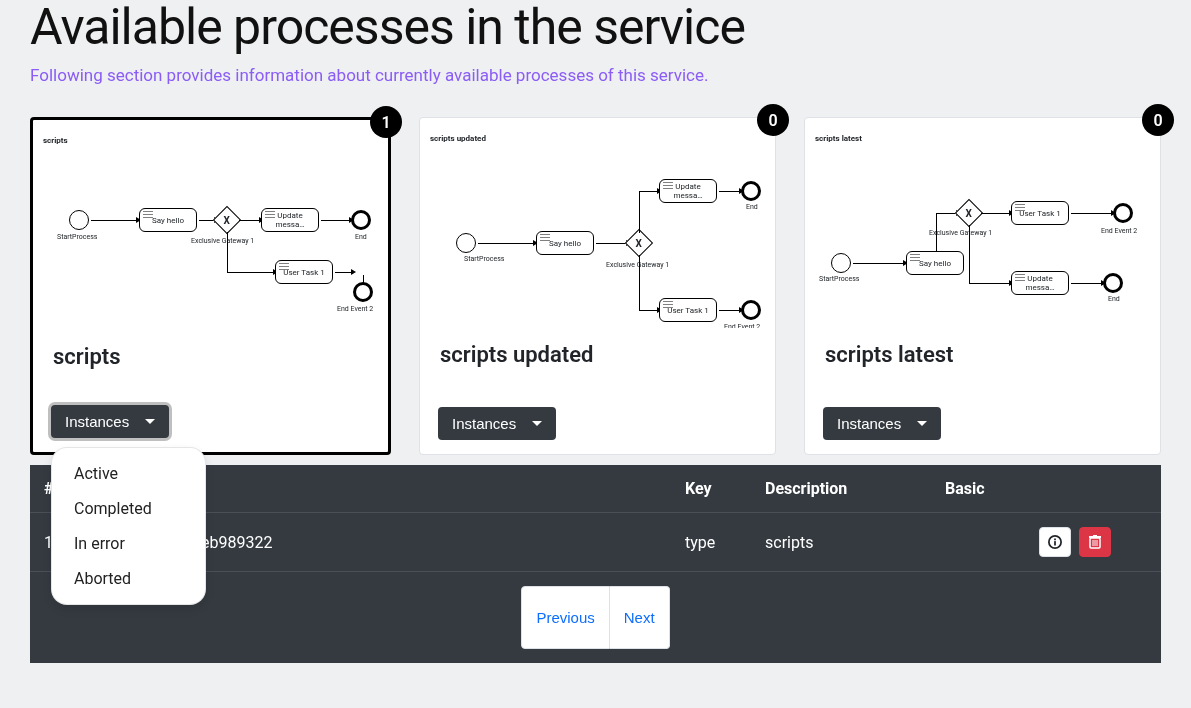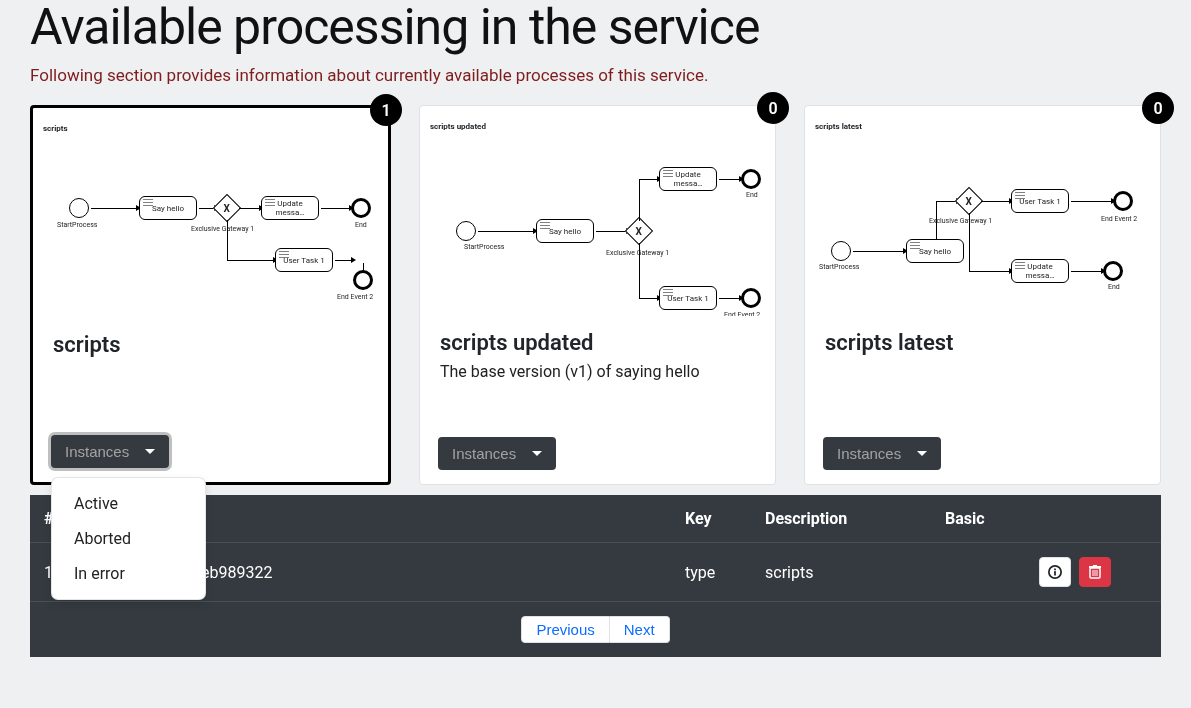--- a/index.html
+++ b/index.html
@@ -12,22 +12,22 @@
     h1 {
       font-size: 50px;
       font-weight: 400;
       letter-spacing: -1px;
       color: #111;
       margin-bottom: 10px;
       line-height: 1.1;
     }
     .subtitle {
       font-size: 17px;
-      color: #7f1d1d;
-      margin-bottom: 20px;
+      color: #8b5cf6;
+      margin-bottom: 32px;
     }
     .cards-row {
       display: flex;
       gap: 28px;
       margin-bottom: 0;
     }
     .card {
       position: relative;
       flex: 1;
       background: #fff;
@@ -82,21 +82,21 @@
     }
     .card-footer {
       padding: 14px 18px;
       margin-top: auto;
     }
     .btn {
       display: inline-flex;
       align-items: center;
       gap: 12px;
       background: #343a40;
-      color: #a3a3a3;
+      color: #ffffff;
       border: none;
       padding: 8px 14px;
       font-size: 15px;
       border-radius: 4px;
       cursor: pointer;
     }
     .btn.open {
       box-shadow: 0 0 0 3px rgba(0,0,0,0.25);
     }
     .caret-down {
@@ -106,21 +106,21 @@
       border-top: 5px solid #fff;
       margin-left: 4px;
     }
 
     .dropdown {
       position: absolute;
       top: 42px;
       left: 0;
       background: #fff;
       border: 1px solid rgba(0,0,0,0.1);
-      border-radius: 7px;
+      border-radius: 16px;
       box-shadow: 0 4px 10px rgba(0,0,0,0.1);
       min-width: 155px;
       padding: 8px 0;
       z-index: 100;
     }
     .dropdown-item {
       padding: 8px 22px;
       font-size: 16px;
       color: #222;
       cursor: pointer;
@@ -163,21 +163,21 @@
     .action-btn.danger { background: #dc3545; border-color: #dc3545; color: #fff; }
     .pager-row td { border-bottom: none; padding: 14px; }
     .pager {
       display: flex;
       justify-content: center;
     }
     .pager-btn {
       background: #fff;
       color: #0d6efd;
       border: 1px solid #dee2e6;
-      padding: 4px 14px;
+      padding: 22px 14px;
       font-size: 15px;
       cursor: pointer;
     }
     .pager-btn:first-child { border-radius: 4px 0 0 4px; }
     .pager-btn:last-child { border-radius: 0 4px 4px 0; border-left: none; }
 
     
     .bpmn { position: relative; width: 100%; height: 100%; font-size: 8px; }
     .bpmn .task {
       position: absolute;
@@ -219,21 +219,21 @@
     .bpmn .lbl { position: absolute; font-size: 7px; white-space: nowrap; }
     .bpmn .line { position: absolute; background:#000; }
     .bpmn .arrow-right::after {
       content:""; position:absolute; right:-5px; top:-3px;
       border-left:5px solid #000; border-top:3.5px solid transparent; border-bottom:3.5px solid transparent;
     }
   </style>
 </head>
 <body>
 
-<h1>Available processing in the service</h1>
+<h1>Available processes in the service</h1>
 <p class="subtitle">Following section provides information about currently available processes of this service.</p>
 
 <div class="cards-row">
 
   <div class="card selected">
     <div class="badge">1</div>
     <div class="diagram-area">
       <div class="diagram-label">scripts</div>
       <div class="bpmn">
         <div class="circle" style="left:30px;top:65px"></div>
@@ -263,22 +263,23 @@
       <div class="card-title">scripts</div>
     </div>
     <div class="card-footer">
       <div class="instances-wrap">
         <button class="btn open">
           <span>Instances</span>
           <span class="caret-down"></span>
         </button>
         <div class="dropdown">
           <div class="dropdown-item">Active</div>
+          <div class="dropdown-item">Completed</div>
+          <div class="dropdown-item">In error</div>
           <div class="dropdown-item">Aborted</div>
-          <div class="dropdown-item">In error</div>
         </div>
       </div>
     </div>
   </div>
 
   <div class="card">
     <div class="badge">0</div>
     <div class="diagram-area">
       <div class="diagram-label">scripts updated</div>
       <div class="bpmn">
@@ -302,21 +303,20 @@
         <div class="line" style="left:213px;top:112px;width:1px;height:55px"></div>
         <div class="line arrow-right" style="left:213px;top:167px;width:18px;height:1px"></div>
         <div class="task" style="left:233px;top:155px">User Task 1</div>
         <div class="line arrow-right" style="left:293px;top:167px;width:20px;height:1px"></div>
         <div class="circle end" style="left:315px;top:157px"></div>
         <div class="lbl" style="left:298px;top:180px">End Event 2</div>
       </div>
     </div>
     <div class="card-body">
       <div class="card-title">scripts updated</div>
-      <div class="card-desc">The base version (v1) of saying hello</div>
     </div>
     <div class="card-footer">
       <button class="btn">
         <span>Instances</span>
         <span class="caret-down"></span>
       </button>
     </div>
   </div>
 
   <div class="card">

